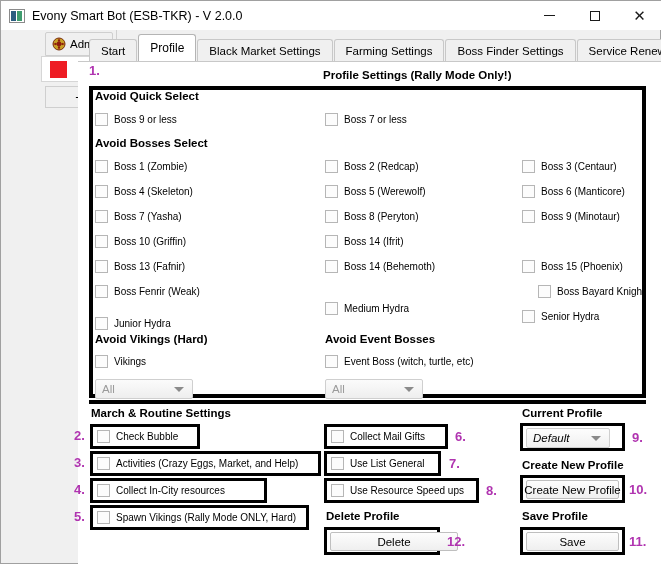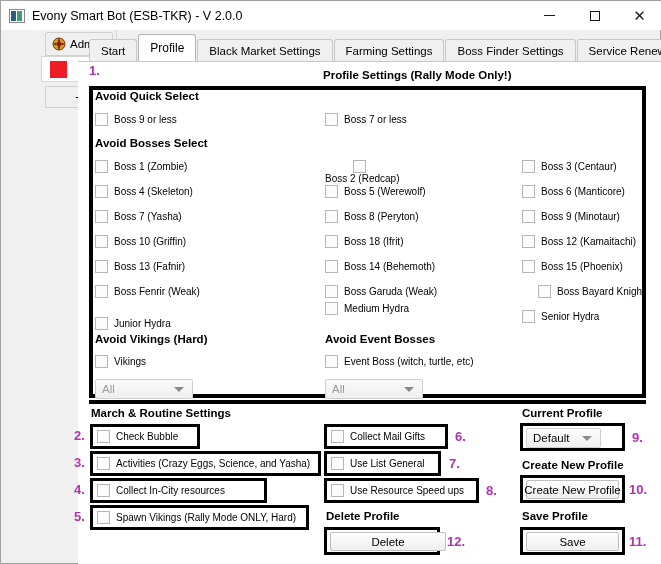--- a/index.html
+++ b/index.html
@@ -298,21 +298,21 @@
     <span class="box"></span>
       <span>Boss 7 or less</span>
   </div>
 
   <div class="sec-head" style="left:94px; top:136px;">Avoid Bosses Select</div>
 
   <div class="cb" style="left:94px; top:159px;justify-content:center;">
       <span class="box"></span>
       <span>Boss 1 (Zombie)</span>
     </div>
-  <div class="cb" style="left:324px; top:159px;flex-direction:column;">
+  <div class="cb" style="left:324px; top:159px;">
       <span class="box"></span>
       <span>Boss 2 (Redcap)</span>
     </div>
   <div class="cb" style="left:521px; top:159px;">
       <span class="box"></span>
       <span>Boss 3 (Centaur)</span>
     </div>
 
   <div class="cb" style="left:94px; top:184px;">
       <span class="box"></span>
@@ -339,47 +339,39 @@
       <span class="box"></span>
       <span>Boss 9 (Minotaur)</span>
     </div>
 
   <div class="cb" style="left:94px; top:234px;">
       <span class="box"></span>
       <span>Boss 10 (Griffin)</span>
     </div>
   <div class="cb" style="left:324px; top:234px;">
       <span class="box"></span>
-      <span>Boss 18 (Ifrit)</span>
-    </div>
-  <div class="cb" style="left:521px; top:234px;">
-      <span class="box"></span>
-      <span>Boss 12 (Kamaitachi)</span>
+      <span>Boss 14 (Ifrit)</span>
     </div>
 
   <div class="cb" style="left:94px; top:259px;">
       <span class="box"></span>
       <span>Boss 13 (Fafnir)</span>
     </div>
   <div class="cb" style="left:324px; top:259px;">
       <span class="box"></span>
       <span>Boss 14 (Behemoth)</span>
     </div>
   <div class="cb" style="left:521px; top:259px;">
       <span class="box"></span>
       <span>Boss 15 (Phoenix)</span>
     </div>
 
   <div class="cb" style="left:94px; top:284px;">
       <span class="box"></span>
       <span>Boss Fenrir (Weak)</span>
-    </div>
-  <div class="cb" style="left:324px; top:284px;">
-      <span class="box"></span>
-      <span>Boss Garuda (Weak)</span>
     </div>
   <div class="cb" style="left:521px; top:284px;padding-left:16px;">
       <span class="box"></span>
       <span>Boss Bayard Knight</span>
     </div>
 
   <div class="cb" style="left:94px; top:316px;">
       <span class="box"></span>
       <span>Junior Hydra</span>
     </div>
@@ -421,21 +413,21 @@
   <div class="hl" style="left:89px; top:423px; width:110px; height:25px;"></div>
   <div class="cb" style="left:96px; top:429px;">
       <span class="box"></span>
       <span>Check Bubble</span>
     </div>
 
   <div class="callout" style="left:73px; top:454px;">3.</div>
   <div class="hl" style="left:89px; top:450px; width:231px; height:25px;"></div>
   <div class="cb" style="left:96px; top:456px;">
       <span class="box"></span>
-      <span>Activities (Crazy Eggs, Science, and Yasha)</span>
+      <span>Activities (Crazy Eggs, Market, and Help)</span>
     </div>
 
   <div class="callout" style="left:73px; top:481px;">4.</div>
   <div class="hl" style="left:89px; top:477px; width:177px; height:25px;"></div>
   <div class="cb" style="left:96px; top:483px;">
       <span class="box"></span>
       <span>Collect In-City resources</span>
     </div>
 
   <div class="callout" style="left:73px; top:508px;">5.</div>
@@ -461,28 +453,28 @@
 
   <div class="hl" style="left:323px; top:477px; width:155px; height:25px;"></div>
   <div class="cb" style="left:330px; top:483px;">
       <span class="box"></span>
       <span>Use Resource Speed ups</span>
     </div>
   <div class="callout" style="left:485px; top:482px;">8.</div>
 
   <div class="sec-head" style="left:325px; top:509px;">Delete Profile</div>
   <div class="hl" style="left:323px; top:526px; width:116px; height:28px;"></div>
-  <div class="btn" style="left:329px; top:531px; width:116px; height:19px;">
+  <div class="btn" style="left:329px; top:531px; width:128px; height:19px;">
     <span>Delete</span>
   </div>
   <div class="callout" style="left:446px; top:533px;">12.</div>
 
   <div class="sec-head" style="left:521px; top:406px;">Current Profile</div>
   <div class="hl" style="left:519px; top:422px; width:105px; height:28px;"></div>
-  <div class="combo solid" style="left:525px; top:427px; width:75px;">
+  <div class="combo solid" style="left:525px; top:427px; width:84px;font-style:italic;">
     <span>Default</span>
     <span class="arrow"></span>
   </div>
   <div class="callout" style="left:631px; top:429px;">9.</div>
 
   <div class="sec-head" style="left:521px; top:458px;">Create New Profile</div>
   <div class="hl" style="left:519px; top:474px; width:105px; height:28px;"></div>
   <div class="btn" style="left:525px; top:479px; width:93px; height:19px;">
     <span>Create New Profile</span>
   </div>

